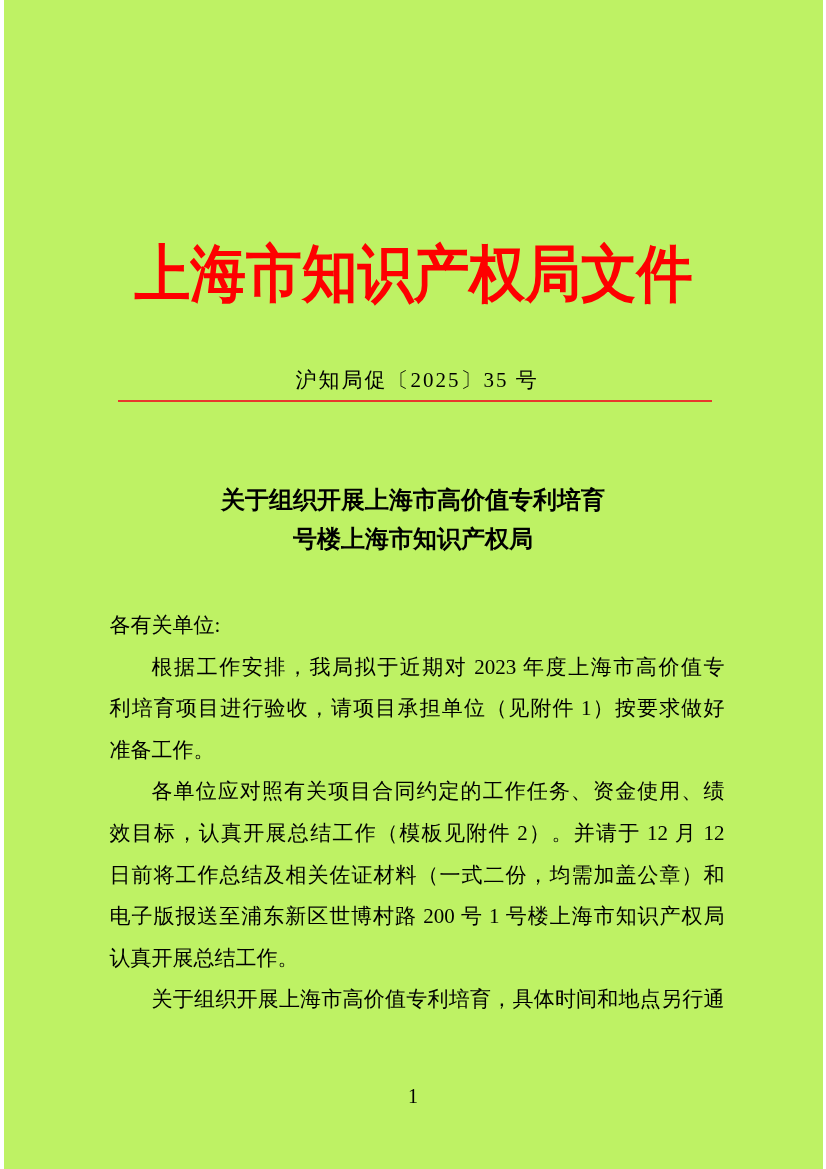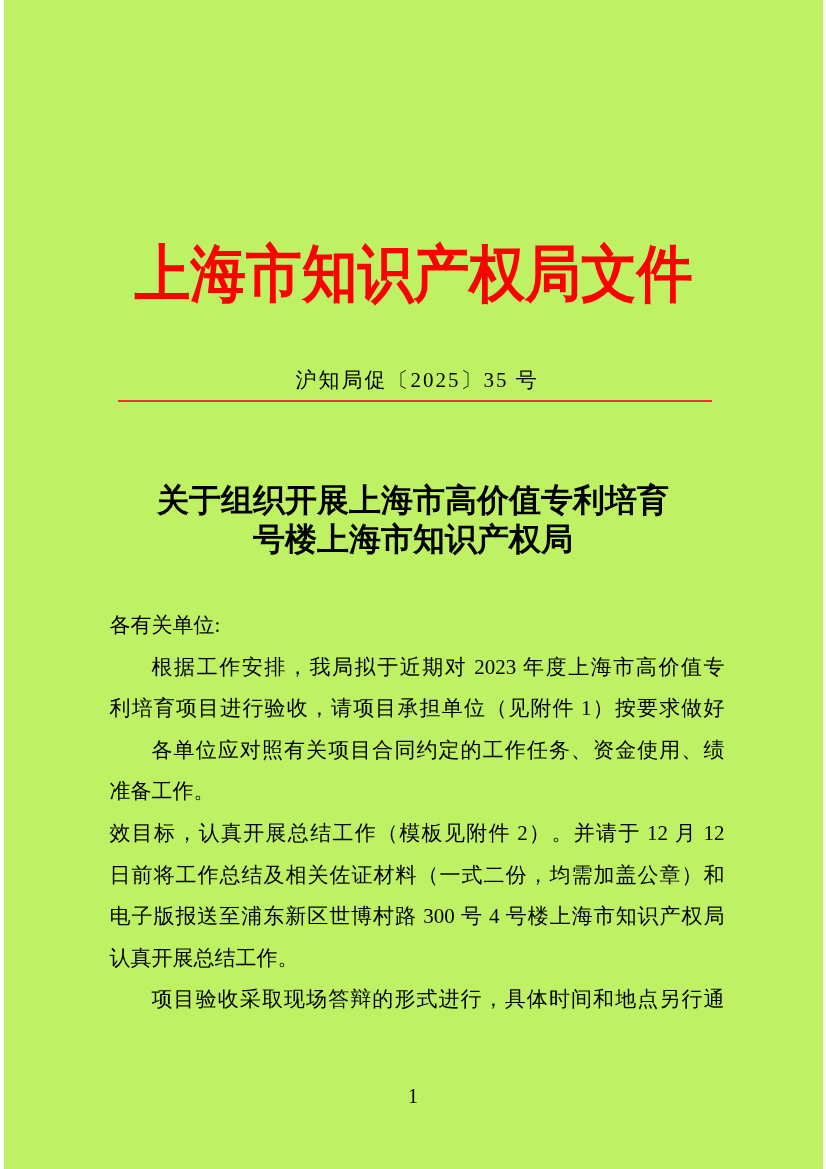--- a/index.html
+++ b/index.html
@@ -47,21 +47,21 @@
     height: 2px;
     background: #e8382c;
   }
   .subject {
     position: absolute;
     top: 481px;
     left: 0;
     width: 100%;
     text-align: center;
     font-weight: bold;
-    font-size: 32px;
+    font-size: 24px;
     line-height: 39px;
   }
   .body-text {
     position: absolute;
     top: 605px;
     left: 106px;
     width: 615px;
     font-size: 21px;
     line-height: 41.6px;
   }
@@ -95,30 +95,30 @@
   </div>
 
   <div class="body-text">
 
       <div class="body-line end">各有关单位:</div>
 
       <div class="body-line indent">根据工作安排，我局拟于近期对 2023 年度上海市高价值专</div>
 
       <div class="body-line">利培育项目进行验收，请项目承担单位（见附件 1）按要求做好</div>
 
+      <div class="body-line end">准备工作。</div>
+
       <div class="body-line indent">各单位应对照有关项目合同约定的工作任务、资金使用、绩</div>
-
-      <div class="body-line end">准备工作。</div>
 
       <div class="body-line">效目标，认真开展总结工作（模板见附件 2）。并请于 12 月 12</div>
 
       <div class="body-line">日前将工作总结及相关佐证材料（一式二份，均需加盖公章）和</div>
 
-      <div class="body-line">电子版报送至浦东新区世博村路 300 号 4 号楼上海市知识产权局</div>
+      <div class="body-line">电子版报送至浦东新区世博村路 200 号 1 号楼上海市知识产权局</div>
 
       <div class="body-line end">认真开展总结工作。</div>
 
-      <div class="body-line indent">项目验收采取现场答辩的形式进行，具体时间和地点另行通</div>
+      <div class="body-line indent">关于组织开展上海市高价值专利培育，具体时间和地点另行通</div>
     </div>
 
   <div class="page-number">1</div>
 
 </div>
 
 </body></html>

